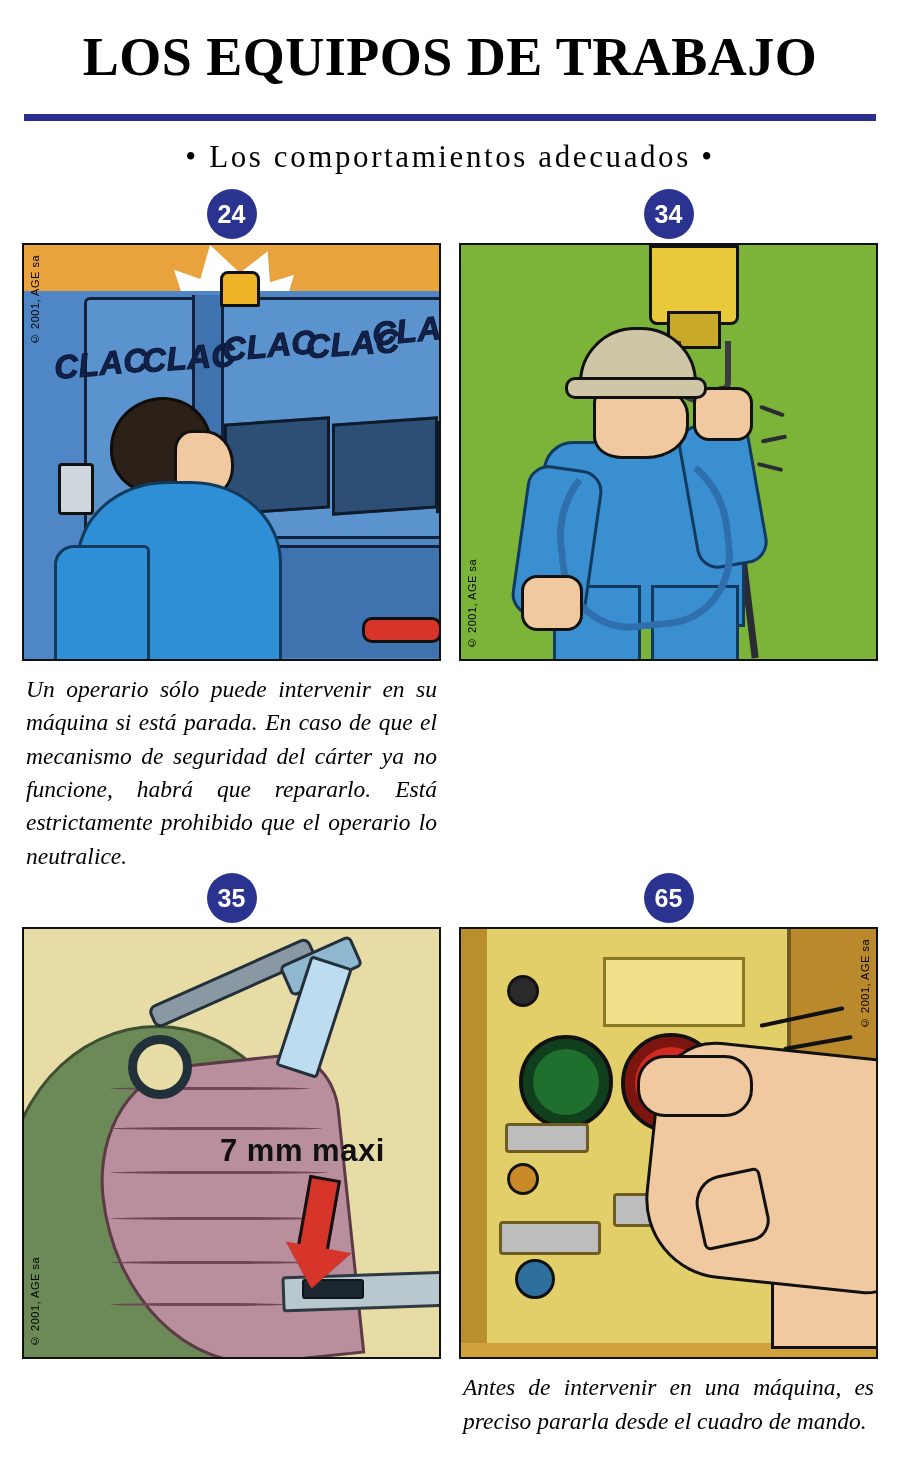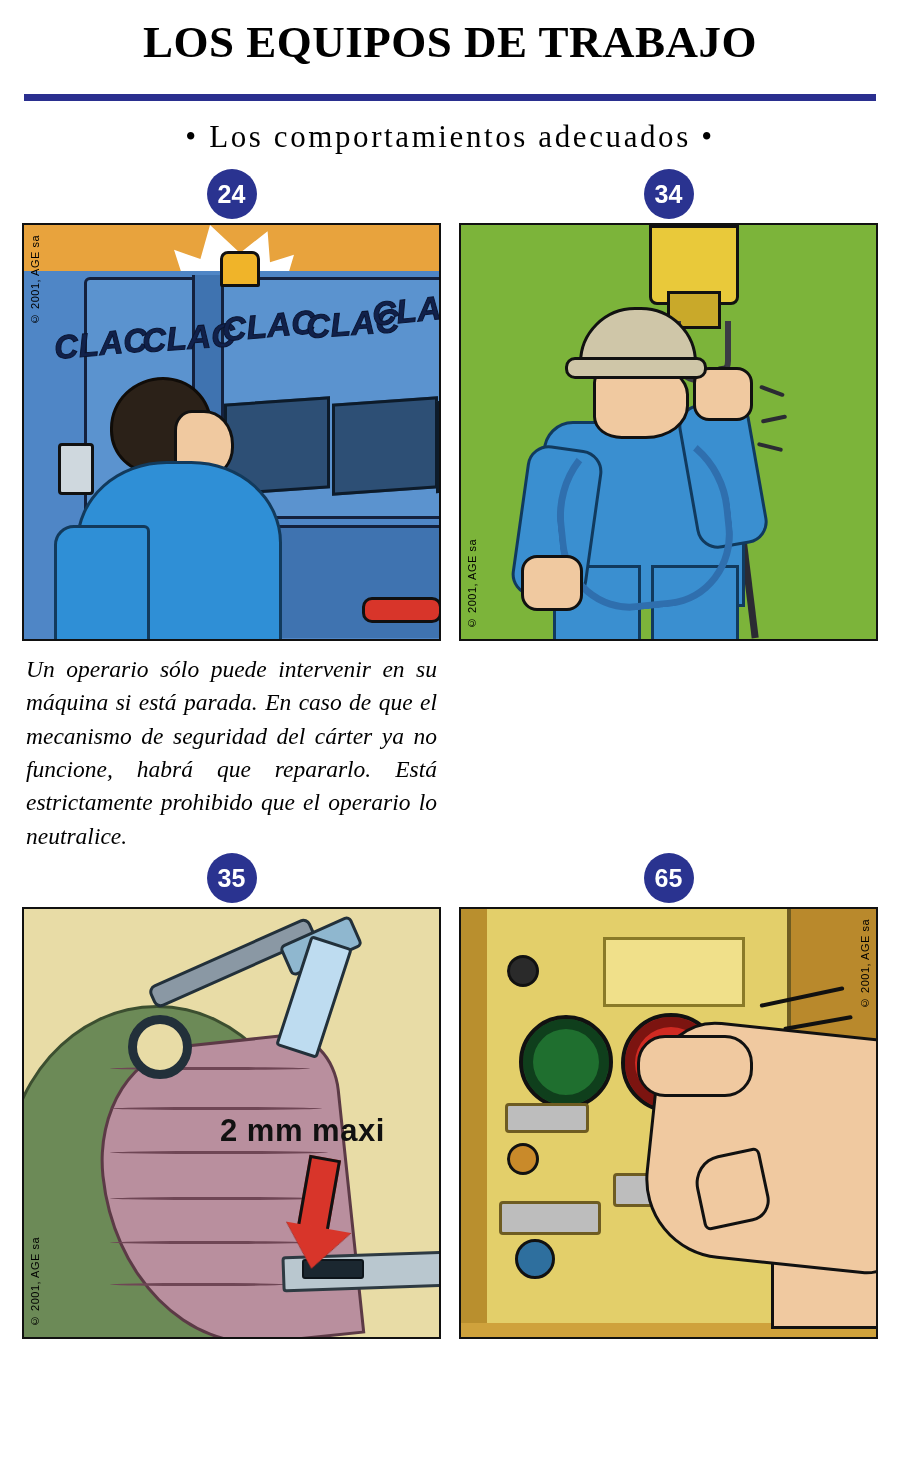--- a/index.html
+++ b/index.html
@@ -19,24 +19,24 @@
     width: 900px;
     height: 1461px;
     position: relative;
     box-sizing: border-box;
     padding: 0 24px;
   }
   .title {
     text-align: center;
     font-family: "Liberation Serif", serif;
     font-weight: bold;
-    font-size: 45px;
+    font-size: 54px;
     letter-spacing: 0.5px;
     margin: 0;
-    padding-top: 16px;
+    padding-top: 26px;
     padding-bottom: 12px;
     color: #000;
   }
   .rule {
     height: 7px;
     background: #2a2f8f;
     margin: 14px 0 10px 0;
   }
   .subtitle {
     text-align: center;
@@ -510,21 +510,21 @@
           <div class="wl" style="top:224px;width:176px;"></div>
         </div>
         <div class="arm"></div>
         <div class="armtip"></div>
         <div class="blade"></div>
         <div class="pivot"></div>
         <div class="rest"></div>
         <div class="restslot"></div>
         <div class="arrow"></div>
         <div class="arrowhead"></div>
-        <div class="label">2 mm maxi</div>
+        <div class="label">7 mm maxi</div>
         <div class="copy left bl">© 2001, AGE sa</div>
       </div>
     </div>
 
     <div class="cell">
       <div class="badge">65</div>
       <div class="panel p36 small">
         <div class="right-bg"></div>
         <div class="boardedge"></div>
         <div class="board"></div>
@@ -538,16 +538,17 @@
         <div class="slot sl2"></div>
         <div class="slot sl3"></div>
         <div class="forearm"></div>
         <div class="hand"></div>
         <div class="thumb"></div>
         <div class="finger"></div>
         <div class="motion m1"></div>
         <div class="motion m2"></div>
         <div class="copy right tr">© 2001, AGE sa</div>
       </div>
+      <div class="caption">Antes de intervenir en una máquina, es preciso pararla desde el cuadro de mando.</div>
     </div>
 
   </div>
 </div>
 
 </body></html>

